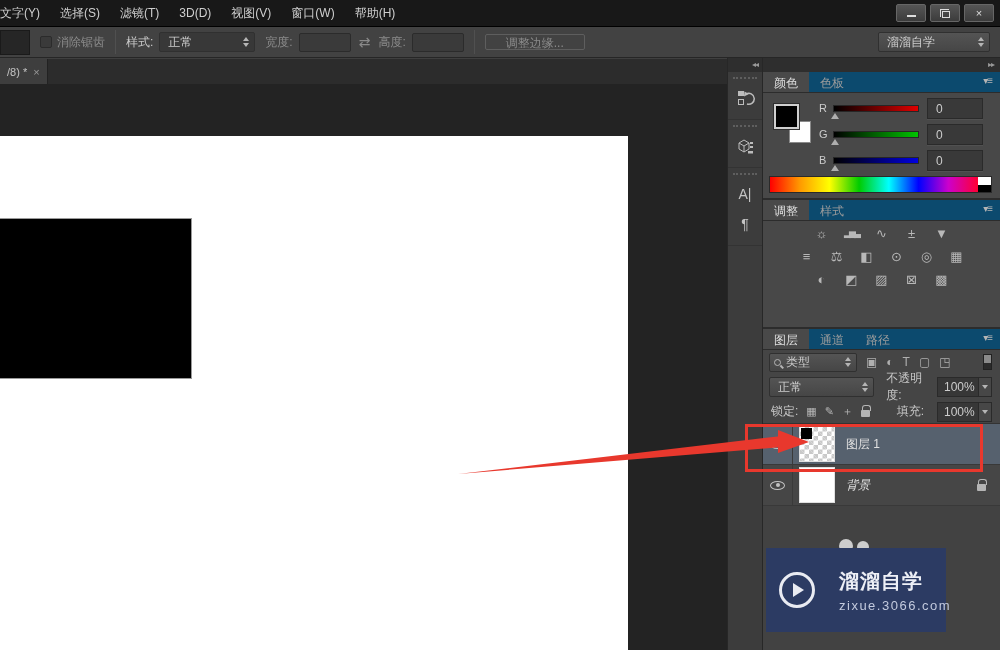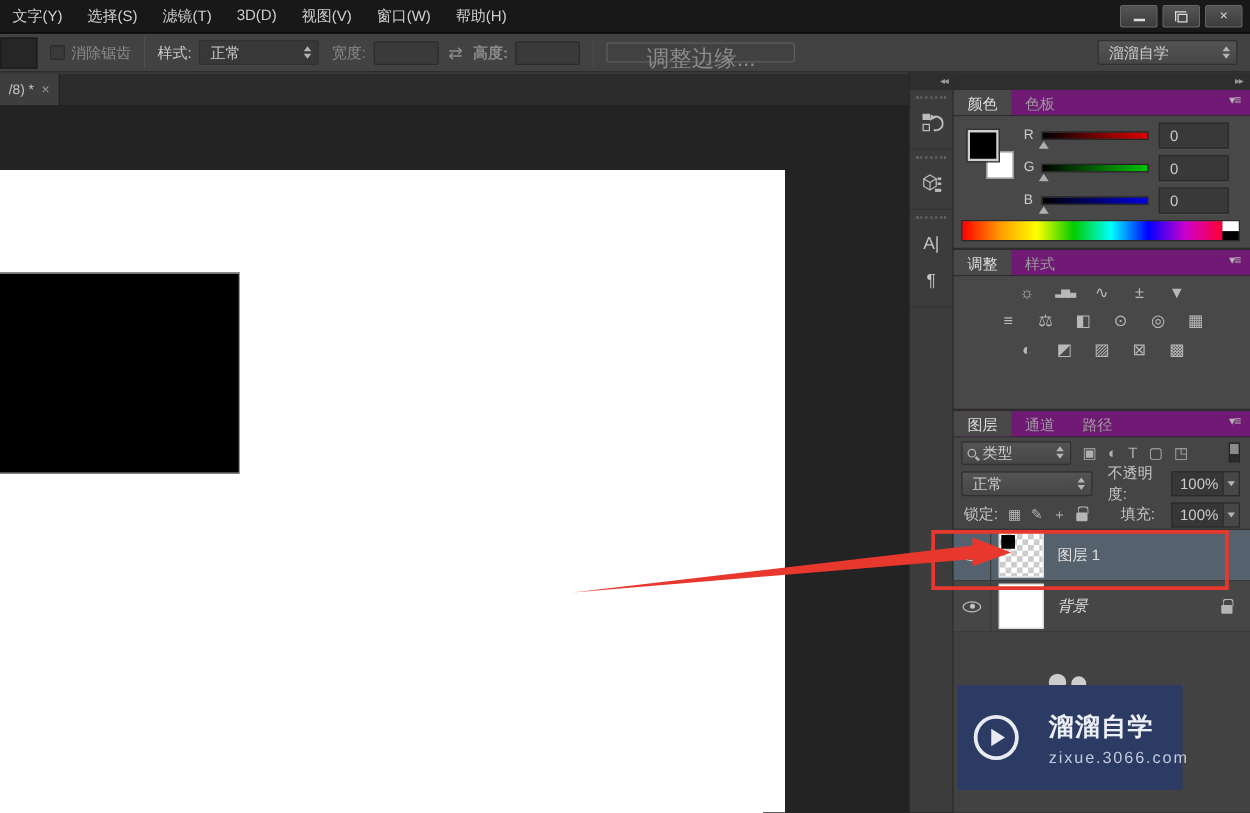--- a/index.html
+++ b/index.html
@@ -1,21 +1,21 @@
 <!DOCTYPE html>
 <html><head>
 <meta charset="utf-8">
 <style>
   * { margin:0; padding:0; box-sizing:border-box; }
   html,body { width:1000px; height:650px; overflow:hidden; }
   body { font-family:"Liberation Sans","DejaVu Sans",sans-serif; background:#2a2a2a; color:#c8c8c8; position:relative; font-size:12px; }
 
   
   .titlebar { position:absolute; left:0; top:0; width:1000px; height:27px; background:#181818; display:flex; align-items:center; border-bottom:1px solid #000; }
-  .menus { display:flex; align-items:flex-start; padding-left:10px; }
+  .menus { display:flex; align-items:center; }
   .menu-item { color:#cfcfcf; font-size:12px; padding:0 12px 0 0; margin-right:8px; cursor:default; }
   .win-controls { margin-left:auto; display:flex; gap:4px; padding-right:6px; }
   .win-btn { width:30px; height:18px; background:linear-gradient(#555,#3c3c3c); border:1px solid #666; border-radius:2px; display:flex; align-items:center; justify-content:center; color:#ddd; font-size:11px; }
   .min-glyph { width:9px; height:2px; background:#ddd; margin-top:6px; }
   .restore-glyph { width:8px; height:7px; border:1px solid #ddd; position:relative; margin-top:2px; margin-left:2px; }
   .restore-glyph::before { content:''; position:absolute; left:-3px; top:-3px; width:8px; height:7px; border:1px solid #ddd; border-right:none; border-bottom:none; }
 
   
   .options-bar { position:absolute; left:0; top:27px; width:1000px; height:31px; background:#424242; border-bottom:1px solid #262626; display:flex; align-items:center; }
   .tool-preset { width:30px; height:25px; background:#262626; border:1px solid #1a1a1a; margin:0 10px 0 0; }
@@ -25,21 +25,21 @@
   .lbl { margin:0 6px 0 10px; }
   .vsep { width:1px; height:24px; background:#323232; border-right:1px solid #505050; margin:0 10px; }
   .dd { background:linear-gradient(#545454,#464646); border:1px solid #303030; border-radius:2px; height:20px; display:flex; align-items:center; padding:0 5px 0 8px; color:#ccc; }
   .dd.dark { background:#383838; }
   .spin { display:flex; flex-direction:column; align-items:center; margin-left:auto; padding-left:8px; }
   .spin i { display:block; width:0; height:0; border-left:3px solid transparent; border-right:3px solid transparent; }
   .spin .up { border-bottom:4px solid #b5b5b5; margin-bottom:2px; }
   .spin .dn { border-top:4px solid #b5b5b5; }
   .txt-input { width:52px; height:19px; background:#3a3a3a; border:1px solid #2b2b2b; border-radius:2px; color:#ccc; padding:0 5px; font-size:12px; }
   .swap { font-size:14px; color:#8b8b8b; margin:0 8px; }
-  .refine-btn { height:16px; padding:0 31px; background:transparent; border:1px solid #5e5e5e; border-radius:2px; color:#8b8b8b; font-size:18px; }
+  .refine-btn { height:16px; padding:0 20px; background:transparent; border:1px solid #5e5e5e; border-radius:2px; color:#8b8b8b; font-size:12px; }
   .ws-dd { width:112px; margin-left:auto; margin-right:10px; }
 
   
   .main { position:absolute; left:0; top:58px; width:1000px; height:592px; display:flex; }
 
   .doc-area { width:727px; height:592px; display:flex; flex-direction:column; }
   .tabbar { height:26px; background:#2c2c2c; display:flex; border-top:1px solid #3f3f3f; }
   .doc-tab { background:#3e3e3e; padding:0 7px; display:flex; align-items:center; font-size:11px; color:#c4c4c4; border-right:1px solid #222; }
   .tab-close { margin-left:6px; color:#9a9a9a; font-size:11px; }
   .workspace { flex:1; background:#232323; position:relative; }
@@ -50,21 +50,21 @@
   .dock-strip { width:35px; background:#3c3c3c; border-left:1px solid #272727; display:flex; flex-direction:column; }
   .dock-head { height:14px; background:#2e2e2e; color:#999; font-size:8px; text-align:right; padding:2px 4px 0 0; letter-spacing:-1px; }
   .dock-group { border-bottom:1px solid #333; padding:3px 0 6px; }
   .grip { width:24px; margin:2px auto 4px; border-top:2px dotted #5f5f5f; height:2px; }
   .dock-icon { width:100%; height:30px; display:flex; align-items:center; justify-content:center; color:#c4c4c4; }
   .dock-icon.glyph { font-size:14px; }
 
   
   .panel-col { width:238px; background:#424242; border-left:1px solid #272727; position:relative; display:flex; flex-direction:column; }
   .panel-head { height:14px; background:#2e2e2e; color:#999; font-size:8px; text-align:right; padding:2px 6px 0 0; letter-spacing:-1px; }
-  .ptabs { height:21px; background:#701a75; display:flex; align-items:stretch; border-bottom:1px solid #2c2c2c; }
+  .ptabs { height:21px; background:#0c4a6e; display:flex; align-items:stretch; border-bottom:1px solid #2c2c2c; }
   .ptab { padding:3px 11px 0; font-size:12px; color:#9b9b9b; }
   .ptab.active { background:#494949; color:#dedede; }
   .pmenu { margin-left:auto; padding:3px 8px 0 0; color:#b5b5b5; font-size:10px; letter-spacing:-1px; }
   .pgroup-gap { height:2px; background:#2c2c2c; }
 
   
   .color-content { height:105px; background:#484848; position:relative; }
   .sw-back { position:absolute; left:26px; top:28px; width:22px; height:22px; background:#fff; border:1px solid #8a8a8a; }
   .sw-front { position:absolute; left:11px; top:11px; width:25px; height:25px; background:#000; border:2px solid #cfcfcf; outline:1px solid #2e2e2e; }
   .chan-row { position:absolute; left:56px; display:flex; align-items:center; }
@@ -172,21 +172,21 @@
   <div class="dd dark" style="width:96px; margin-left:6px;">
     <span>正常</span>
     <span class="spin">
         <i class="up"></i>
         <i class="dn"></i>
       </span>
   </div>
   <span class="lbl dim">宽度:</span>
   <input class="txt-input" value="" style="">
   <span class="swap">⇄</span>
-  <span class="lbl dim" style="margin-left:0;font-weight:bold;">高度:</span>
+  <span class="lbl dim" style="margin-left:0;">高度:</span>
   <input class="txt-input" value="" style="">
   <div class="vsep"></div>
   <button class="refine-btn">调整边缘...</button>
   <div class="dd ws-dd">
     <span>溜溜自学</span>
     <span class="spin">
         <i class="up"></i>
         <i class="dn"></i>
       </span>
   </div>

